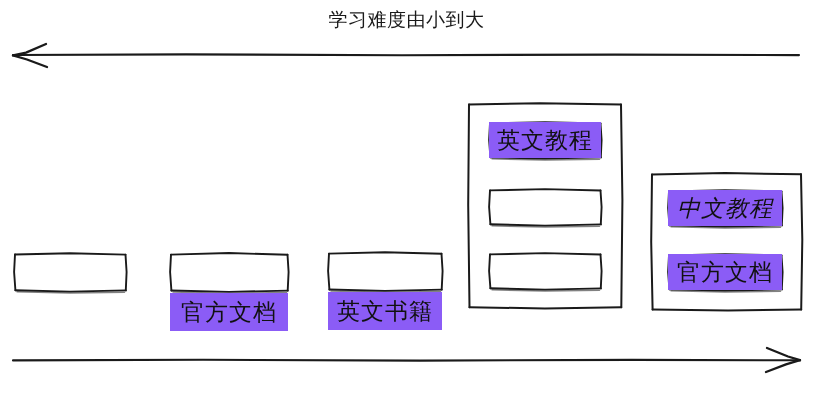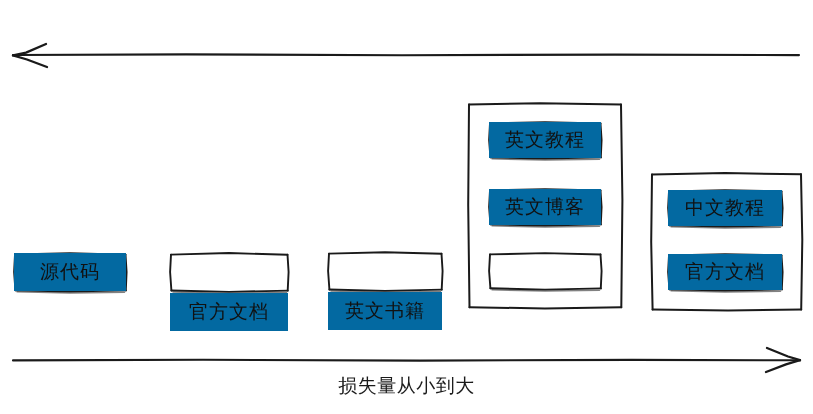--- a/index.html
+++ b/index.html
@@ -47,24 +47,24 @@
     left: 0;
     right: 0;
     top: 376px;
     text-align: center;
   }
   .node {
     position: absolute;
     display: flex;
     align-items: center;
     justify-content: center;
-    font-size: 19px;
+    font-size: 23px;
     letter-spacing: 1px;
     white-space: nowrap;
-    background: #0369a1;
+    background: #8b5cf6;
     color: #111111;
     box-sizing: border-box;
   }
 </style>
 </head>
 <body>
 
 <div class="canvas">
 
   <svg class="sketch" viewBox="0 0 813 414">
@@ -150,24 +150,22 @@
           <path d="M669,255.4 L725,254.1 L781.5,255.5"></path>
           <path d="M781.5,255.5 L782.6,272 L781.8,289.4"></path>
           <path d="M781.8,289.4 L725,290.6 L669.4,289.3"></path>
           <path d="M669.4,289.3 L668.1,272 L669,255.4"></path>
           <path d="M671,290.8 L725,292.0 L780.5,291.2" stroke-width="1.5" opacity="0.55"></path>
         </g>
       </g>
     </g>
   </svg>
 
+  <div class="axis-label" id="top-axis-label">学习难度由小到大</div>
 
-  <div class="axis-label" id="bottom-axis-label">损失量从小到大</div>
 
-  <div class="node" style="left:14px;  top:253px; width:112px; height:38px;">源代码</div>
   <div class="node" style="left:170px; top:253px; width:118px; height:38px;margin-top:40px;">官方文档</div>
   <div class="node" style="left:328px; top:252px; width:114px; height:38px;margin-top:40px;">英文书籍</div>
   <div class="node" style="left:489px; top:122px; width:112px; height:36px;">英文教程</div>
-  <div class="node" style="left:489px; top:189px; width:112px; height:36px;">英文博客</div>
-  <div class="node" style="left:668px; top:190px; width:114px; height:36px;">中文教程</div>
+  <div class="node" style="left:668px; top:190px; width:114px; height:36px;font-style:italic;">中文教程</div>
   <div class="node" style="left:668px; top:254px; width:114px; height:36px;">官方文档</div>
 
 </div>
 
 </body></html>

